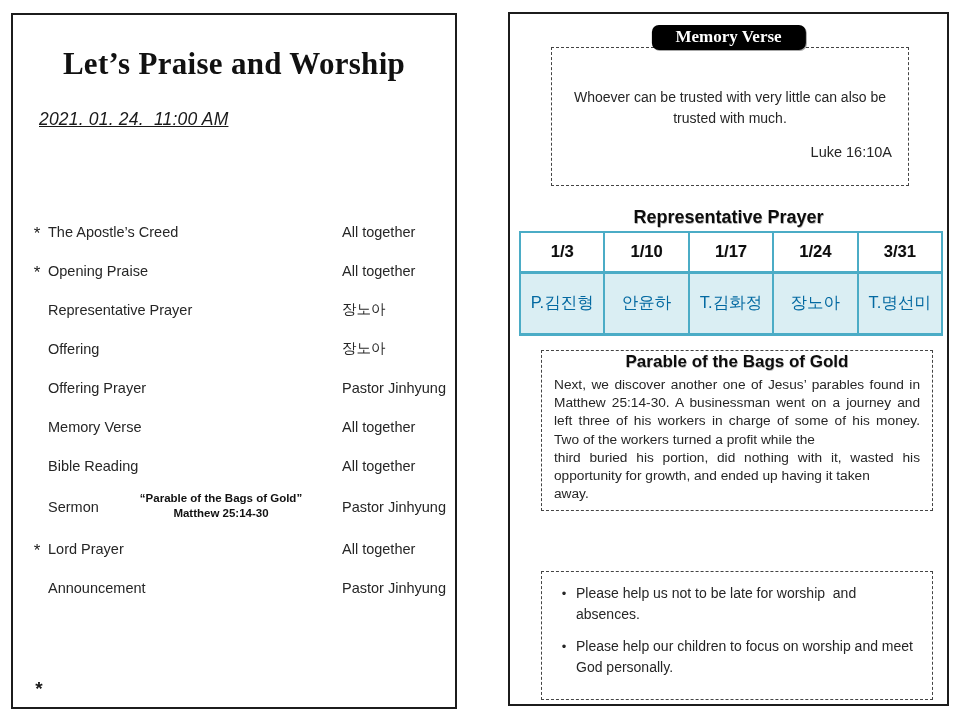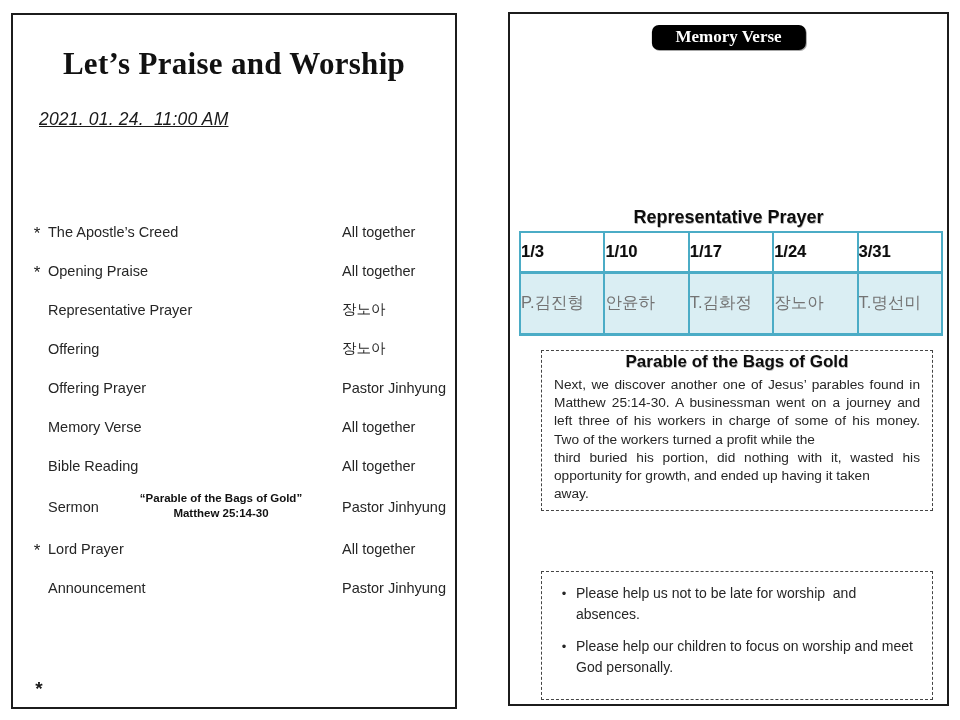--- a/index.html
+++ b/index.html
@@ -42,27 +42,27 @@
   .dashedbox  { position:absolute; border:1.5px dashed #444; background:#fff; }
   .mv-box     { left:41px; top:33px; width:358px; height:139px; }
   .mv-text    { margin-top:39px; padding:0 10px; text-align:center;
                 font-size:14px; line-height:1.5; }
   .mv-ref     { margin-top:15px; padding-right:16px; text-align:right; font-size:14.5px; }
   .rp-title   { position:absolute; top:193px; width:100%; text-align:center;
                 font-weight:bold; font-size:18px; color:#0d0d0d;
                 text-shadow:.6px .6px 0 rgba(0,0,0,.28); }
   .rp-table   { position:absolute; left:9px; top:217px; width:424px;
                 border-collapse:collapse; table-layout:fixed; }
-  .rp-table td{ vertical-align:middle;
+  .rp-table td{ text-align:center; vertical-align:middle;
                 border:2px solid #4BACC6; }
   .rp-table .hd td { height:40px; background:#fff; font-weight:bold;
                 font-size:16.5px; color:#0d0d0d; border-bottom:3px solid #4BACC6;
                 text-shadow:.4px .4px 0 rgba(0,0,0,.25); }
   .rp-table .bd td { height:62px; background:#DAEEF3; font-size:16.5px;
-                color:#737373; border-bottom:3px solid #4BACC6; }
+                color:#0369a1; border-bottom:3px solid #4BACC6; }
   .parable-box{ left:31px; top:336px; width:392px; height:161px; }
   .box-title  { margin-top:1px; text-align:center; font-weight:bold;
                 font-size:17px; color:#0d0d0d; text-shadow:.5px .5px 0 rgba(0,0,0,.25); }
   .parable-body{ margin-top:4px; padding:0 12px; font-size:13.7px;
                 line-height:1.33; text-align:justify; white-space:pre-line; }
   .prayers-box{ left:31px; top:557px; width:392px; height:129px; }
   .pr-item    { display:flex; margin-top:11px; padding:0 14px 0 10px;
                 font-size:14px; line-height:1.5; }
   .bullet     { width:24px; flex:none; text-align:center; font-size:13px;
                 transform:translateY(1px); }
@@ -133,20 +133,24 @@
   </div>
 
   <div class="lp-foot">
     <span class="star">*</span>
   </div>
 </div>
 
 <div id="right-page" class="page">
 
   <div class="mv-header">Memory Verse</div>
+  <div class="dashedbox mv-box">
+    <div class="mv-text">Whoever can be trusted with very little can also be trusted with much.</div>
+    <div class="mv-ref">Luke 16:10A</div>
+  </div>
 
   <div class="rp-title">Representative Prayer</div>
   <table class="rp-table">
     <tbody>
       <tr class="hd">
         <td>1/3</td>
         <td>1/10</td>
         <td>1/17</td>
         <td>1/24</td>
         <td>3/31</td>

